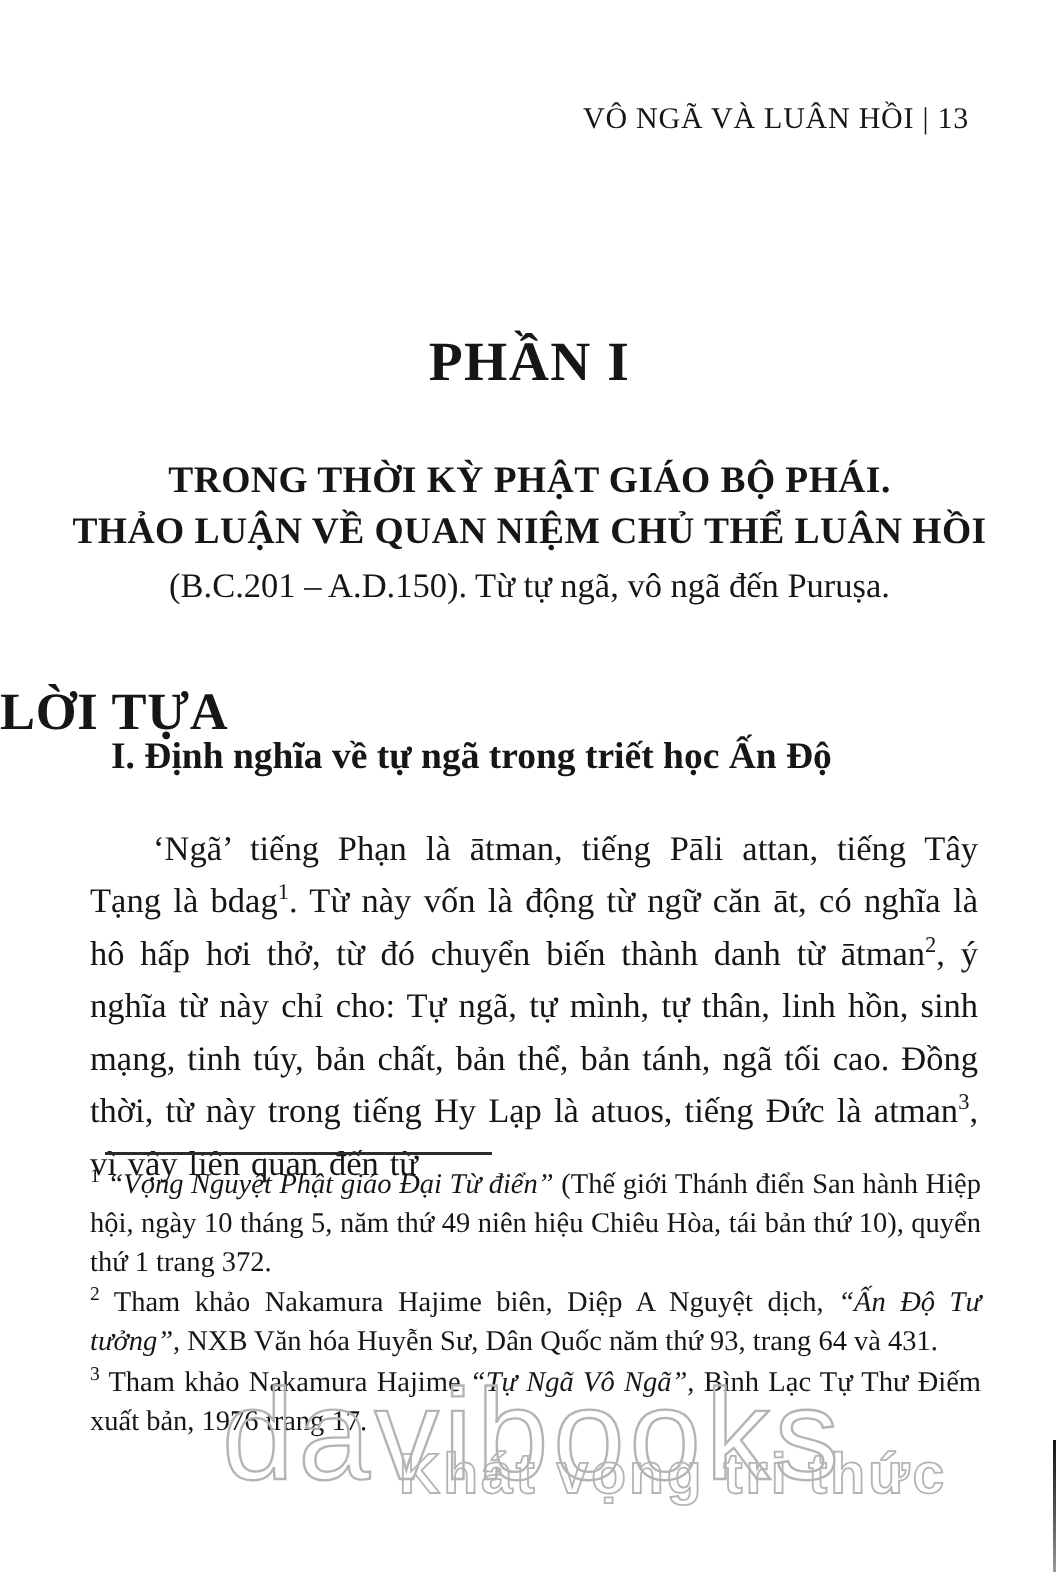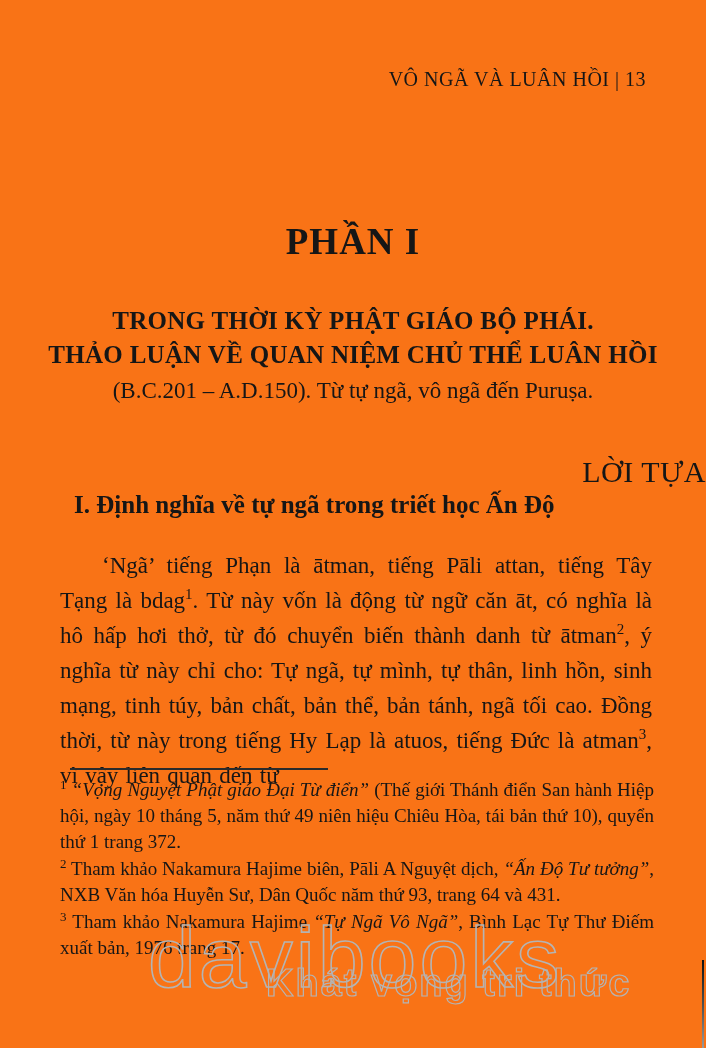--- a/index.html
+++ b/index.html
@@ -1,21 +1,21 @@
 <!DOCTYPE html>
 <html><head>
 <meta charset="utf-8">
 <style>
   html, body { margin: 0; padding: 0; background: #e8e8e8; }
   .page {
     position: relative;
     width: 706px;
     height: 1048px;
     margin: 0 auto;
-    background: #f97316;
+    background: #ffffff;
     color: #161616;
     font-family: "Liberation Serif", "DejaVu Serif", serif;
     overflow: hidden;
   }
   .running-header {
     position: absolute;
     top: 68px;
     right: 60px;
     font-size: 20px;
     letter-spacing: 0.5px;
@@ -47,23 +47,23 @@
   .subtitle-sub {
     margin-top: 4px;
     font-size: 23px;
     line-height: 30px;
   }
   .preface-title {
     position: absolute;
     top: 455px;
     left: 0;
     width: 100%;
-    text-align: right;
-    font-size: 30px;
-    font-weight: normal;
+    text-align: left;
+    font-size: 35px;
+    font-weight: bold;
     letter-spacing: 0.5px;
   }
   .section-heading {
     position: absolute;
     top: 491px;
     left: 74px;
     width: 580px;
     font-size: 25px;
     font-weight: bold;
   }
@@ -154,21 +154,21 @@
   <div class="preface-title">LỜI TỰA</div>
 
   <div class="section-heading">I. Định nghĩa về tự ngã trong triết học Ấn Độ</div>
 
   <p class="body-paragraph"><span>‘Ngã’ tiếng Phạn là ātman, tiếng Pāli attan, tiếng Tây Tạng là bdag</span><sup>1</sup><span>. Từ này vốn là động từ ngữ căn āt, có nghĩa là hô hấp hơi thở, từ đó chuyển biến thành danh từ ātman</span><sup>2</sup><span>, ý nghĩa từ này chỉ cho: Tự ngã, tự mình, tự thân, linh hồn, sinh mạng, tinh túy, bản chất, bản thể, bản tánh, ngã tối cao. Đồng thời, từ này trong tiếng Hy Lạp là atuos, tiếng Đức là atman</span><sup>3</sup><span>, vì vậy liên quan đến từ</span></p>
 
   <div class="footnote-rule"></div>
 
   <div class="footnotes">
     <p class="footnote"><sup>1</sup> <span class="it">“Vọng Nguyệt Phật giáo Đại Từ điển”</span><span> (Thế giới Thánh điển San hành Hiệp hội, ngày 10 tháng 5, năm thứ 49 niên hiệu Chiêu Hòa, tái bản thứ 10), quyển thứ 1 trang 372.</span></p>
-    <p class="footnote"><sup>2</sup><span> Tham khảo Nakamura Hajime biên, Pāli A Nguyệt dịch, </span><span class="it">“Ấn Độ Tư tưởng”</span><span>, NXB Văn hóa Huyễn Sư, Dân Quốc năm thứ 93, trang 64 và 431.</span></p>
+    <p class="footnote"><sup>2</sup><span> Tham khảo Nakamura Hajime biên, Diệp A Nguyệt dịch, </span><span class="it">“Ấn Độ Tư tưởng”</span><span>, NXB Văn hóa Huyễn Sư, Dân Quốc năm thứ 93, trang 64 và 431.</span></p>
     <p class="footnote"><sup>3</sup><span> Tham khảo Nakamura Hajime </span><span class="it">“Tự Ngã Vô Ngã”</span><span>, Bình Lạc Tự Thư Điếm xuất bản, 1976 trang 17.</span></p>
   </div>
 
   <div class="watermark-1">davibooks</div>
   <div class="watermark-2">Khát vọng tri thức</div>
 
   <div class="scan-edge"></div>
 
 </div>
 

